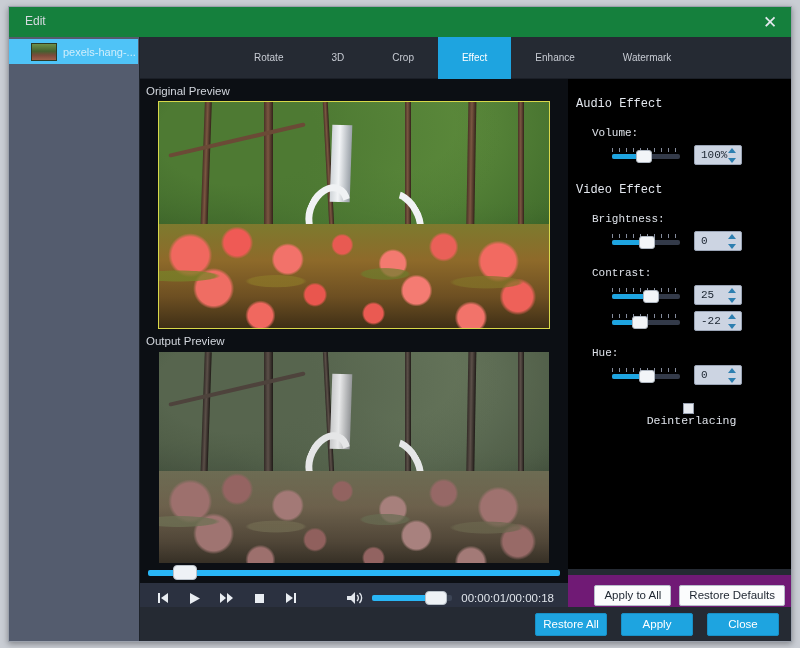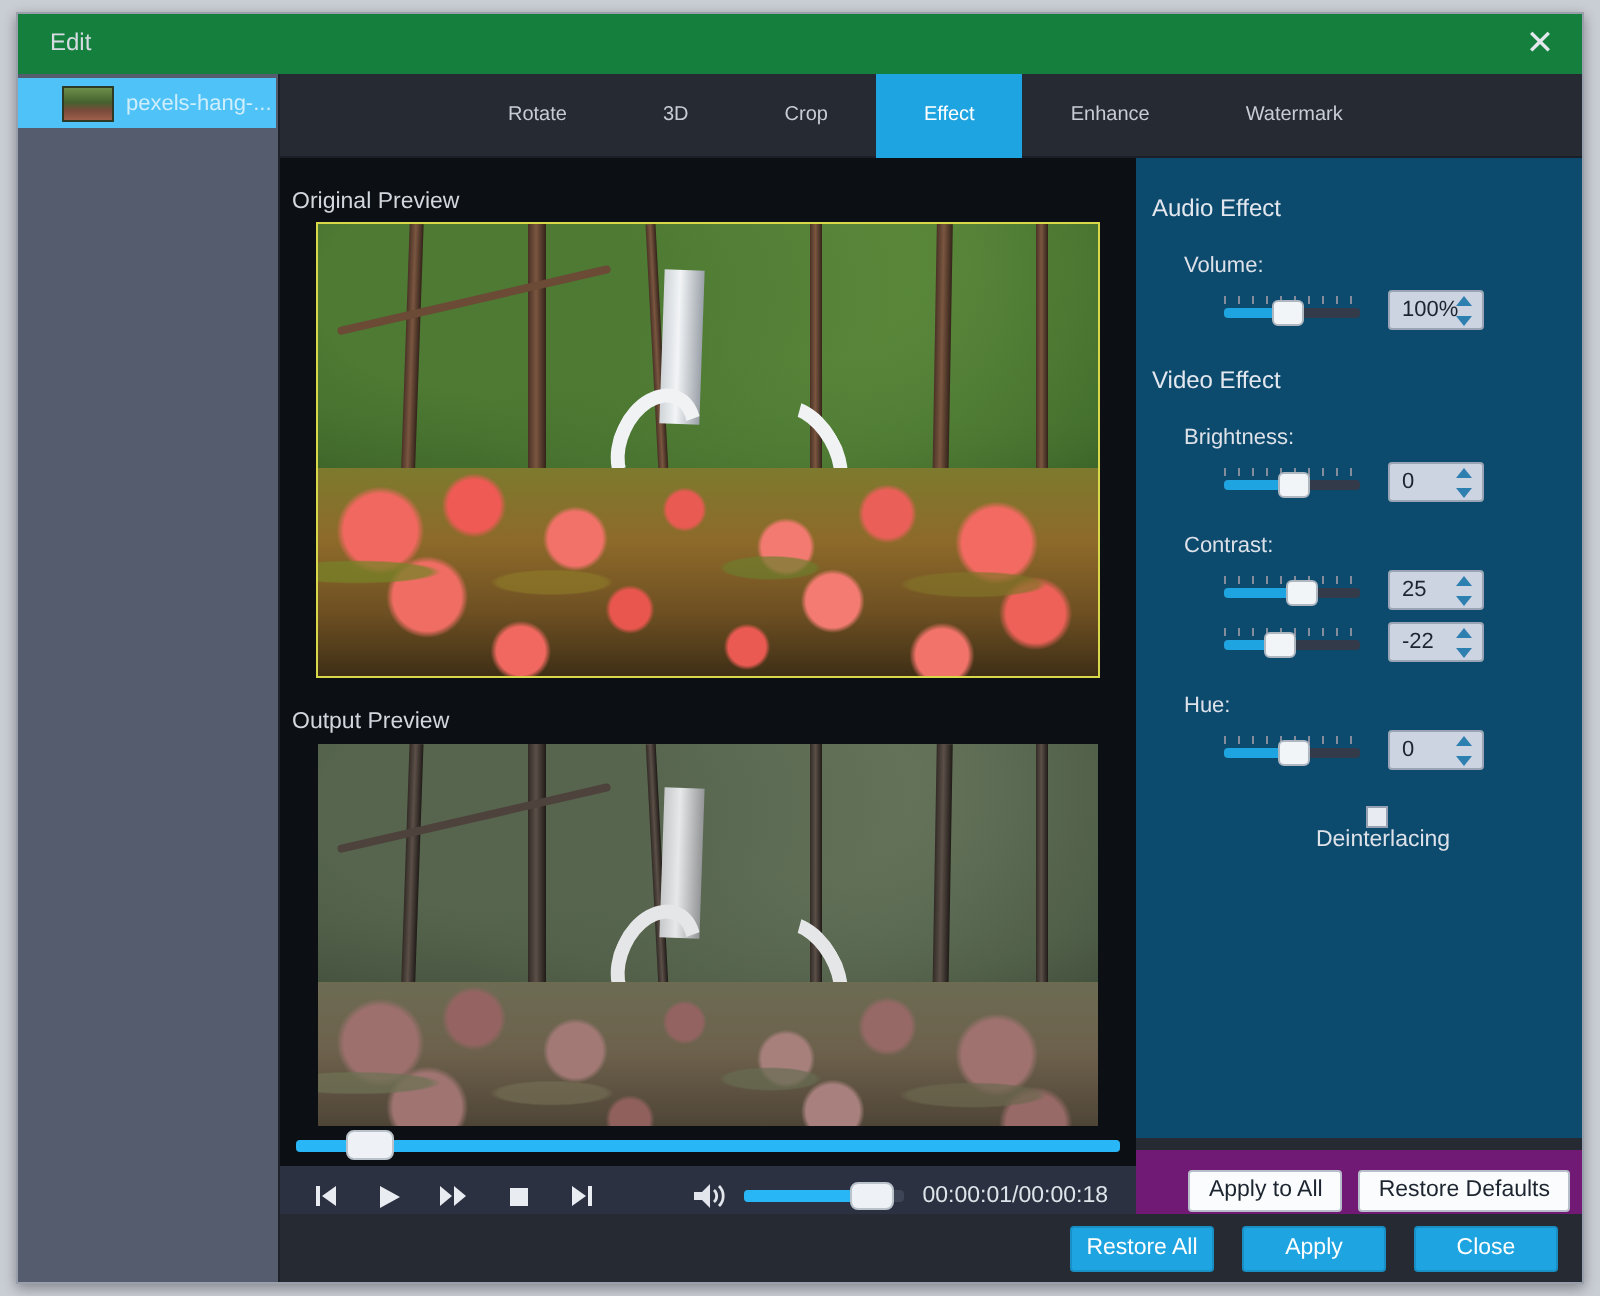--- a/index.html
+++ b/index.html
@@ -75,21 +75,21 @@
   .tab.active { background:#1ea4e0; color:#ffffff; }
 
   
   .center {
     position:absolute; left:131px; top:72px;
     width:428px; height:530px;
     background:#0c0f14;
   }
   .prev-label {
     color:#d2d6dd; font-size:11.5px;
-    padding:16px 0 4px 6px;
+    padding:6px 0 4px 6px;
   }
   .shot {
     margin:0 auto; display:block; position:relative;
     border:1px solid #0b0d11;
   }
   .shot.original { width:392px; height:228px; border:1px solid #d8d84a; }
   .shot.output   { width:392px; height:222px; border:1px solid #0c0f14; }
 
   
   .scene { position:absolute; inset:0; overflow:hidden; }
@@ -193,21 +193,22 @@
   .volbar .fill { position:absolute; left:0; top:0; bottom:0; width:74%;
     background:#29b6f6; border-radius:2px; }
   .volbar .knob { position:absolute; left:66%; top:-4px; width:22px; height:14px;
     background:#eef2f6; border-radius:4px; border:1px solid #b9c1c9; }
   .timecode { margin-left:auto; margin-right:14px; color:#dfe4ea; font-size:11.5px; }
 
   
   .rpanel {
     position:absolute; left:559px; top:72px;
     width:225px; height:490px;
-    background:#0c4a6e;
+    background:#000000;
+    font-family:Liberation Mono, monospace;
   }
   .group-title { color:#e3e7ee; font-size:12px; margin:18px 0 0 8px; }
   .ctl-label   { color:#dde1e8; font-size:11px; margin:16px 0 0 24px; }
   .ctl-row     { display:flex; align-items:center; margin:6px 0 0 44px; }
   .slider {
     position:relative; width:68px; height:18px; cursor:pointer;
   }
   .slider .ticks {
     position:absolute; left:0; right:0; top:2px; height:4px;
     background:repeating-linear-gradient(90deg,#858c9c 0 1px,transparent 1px 7px);

